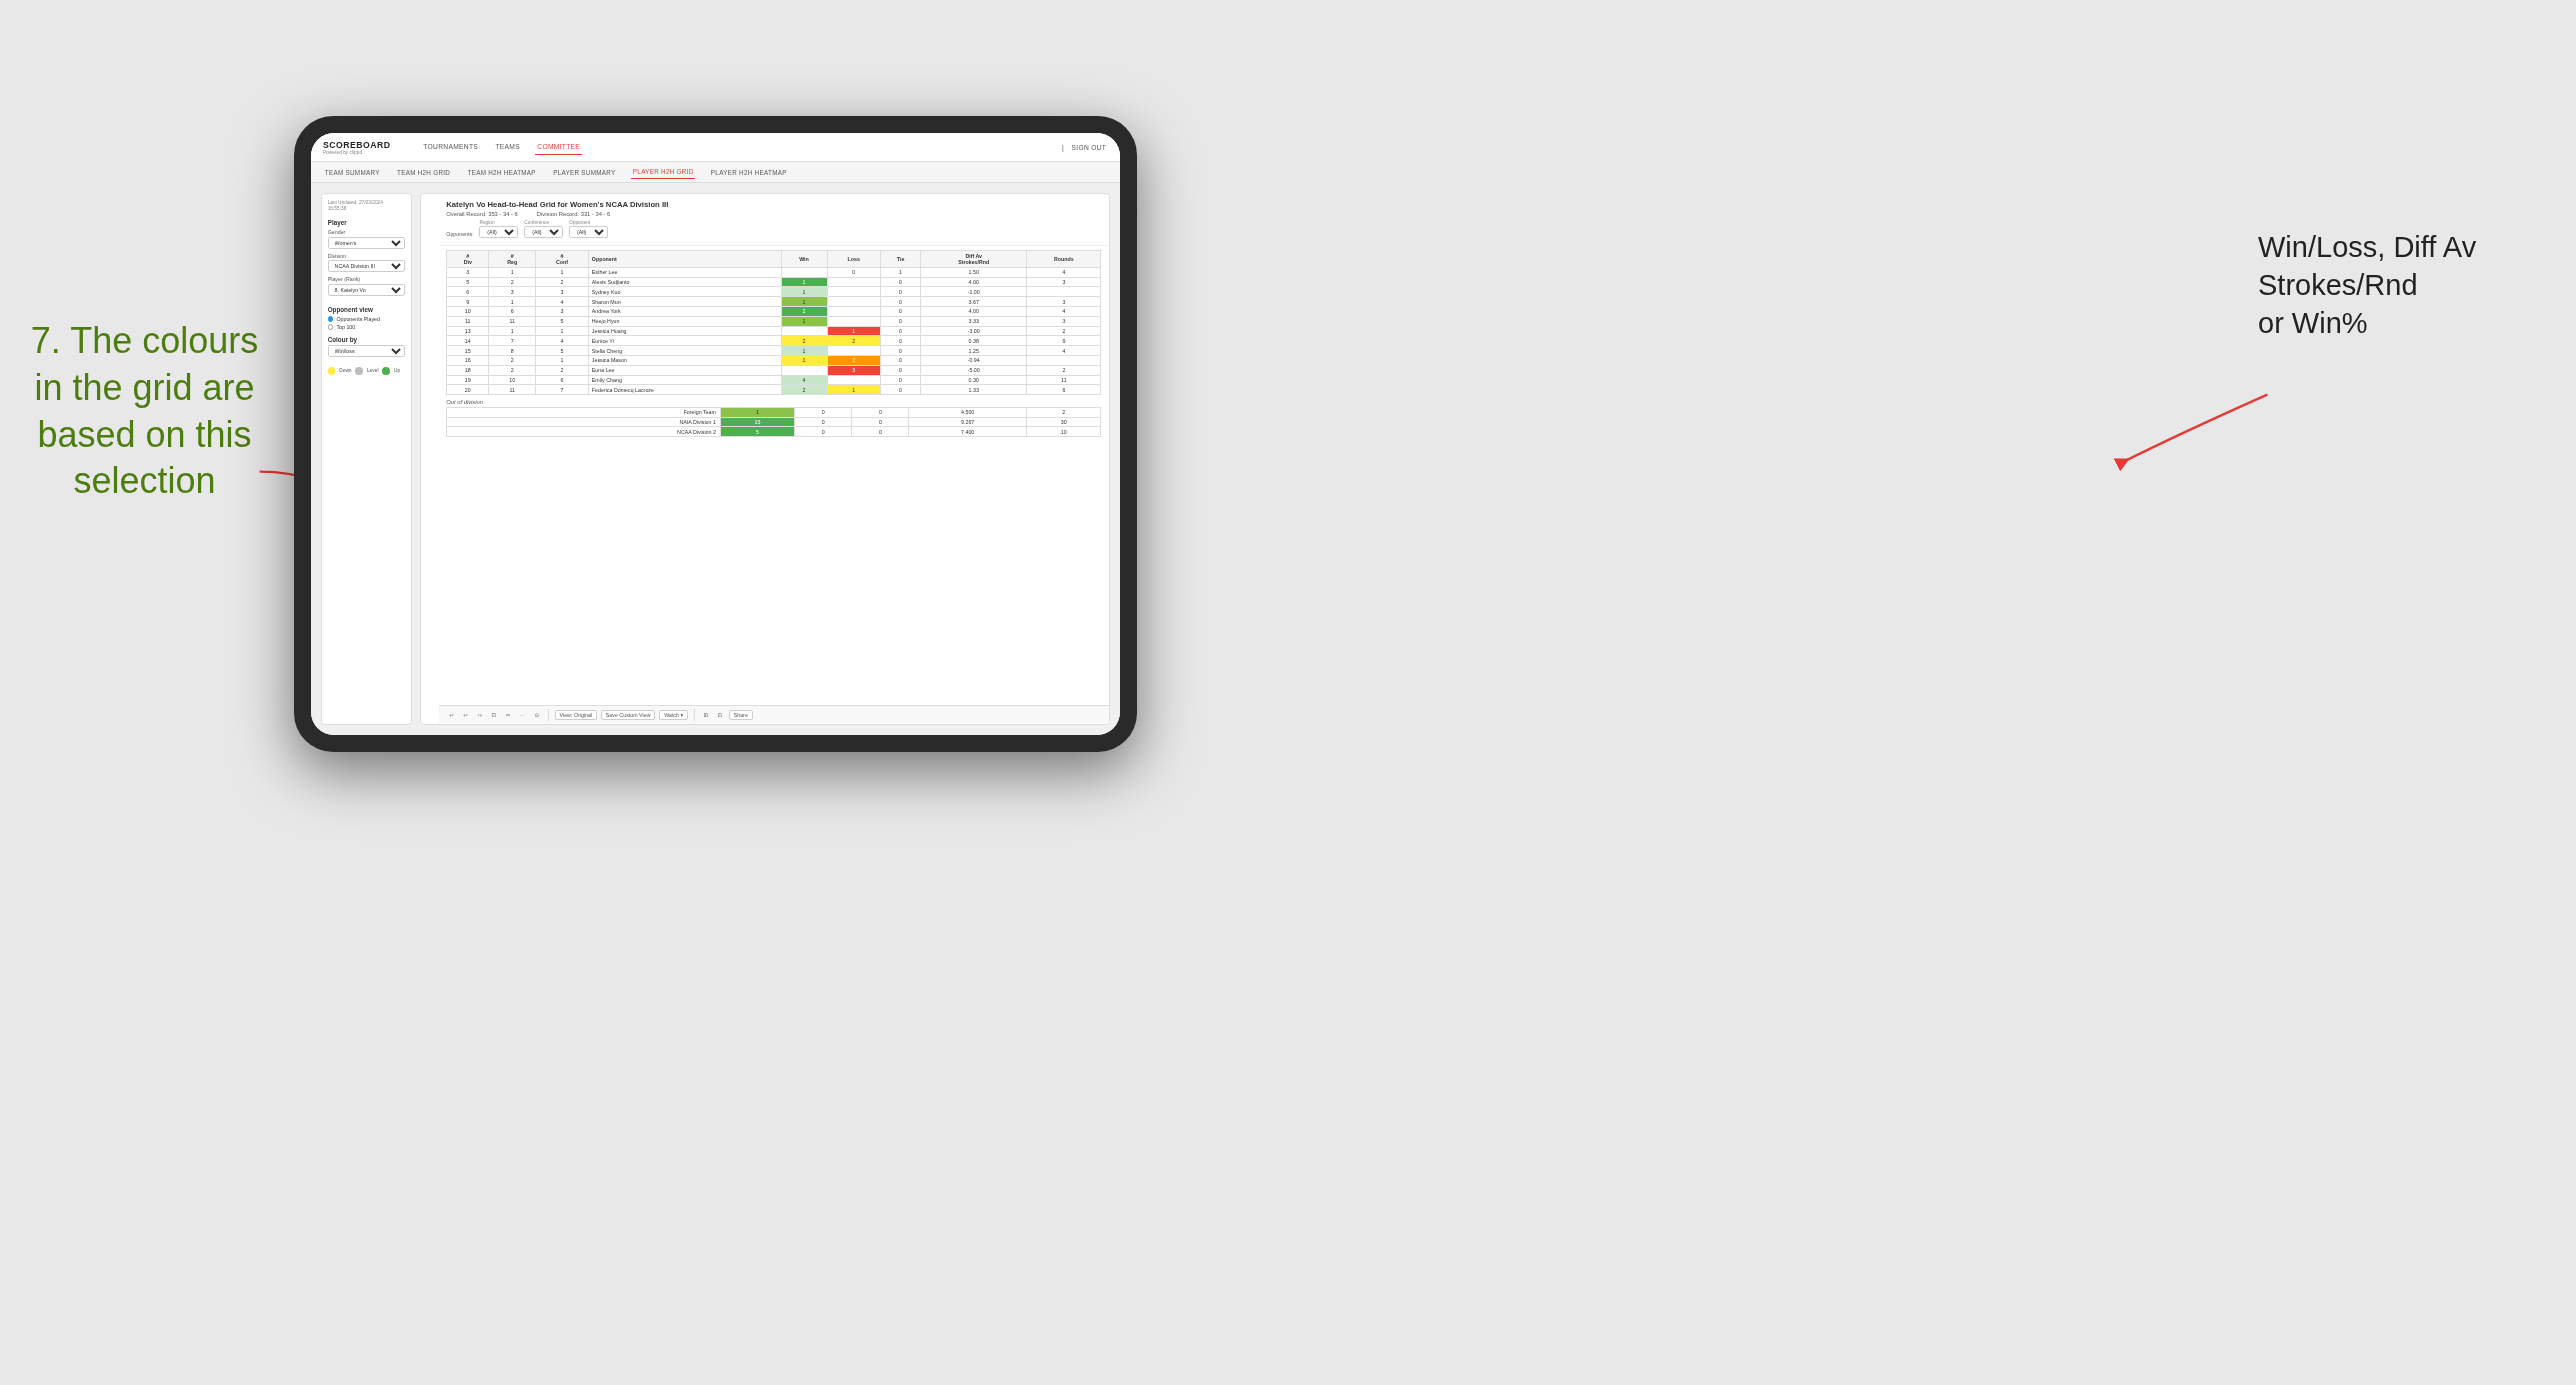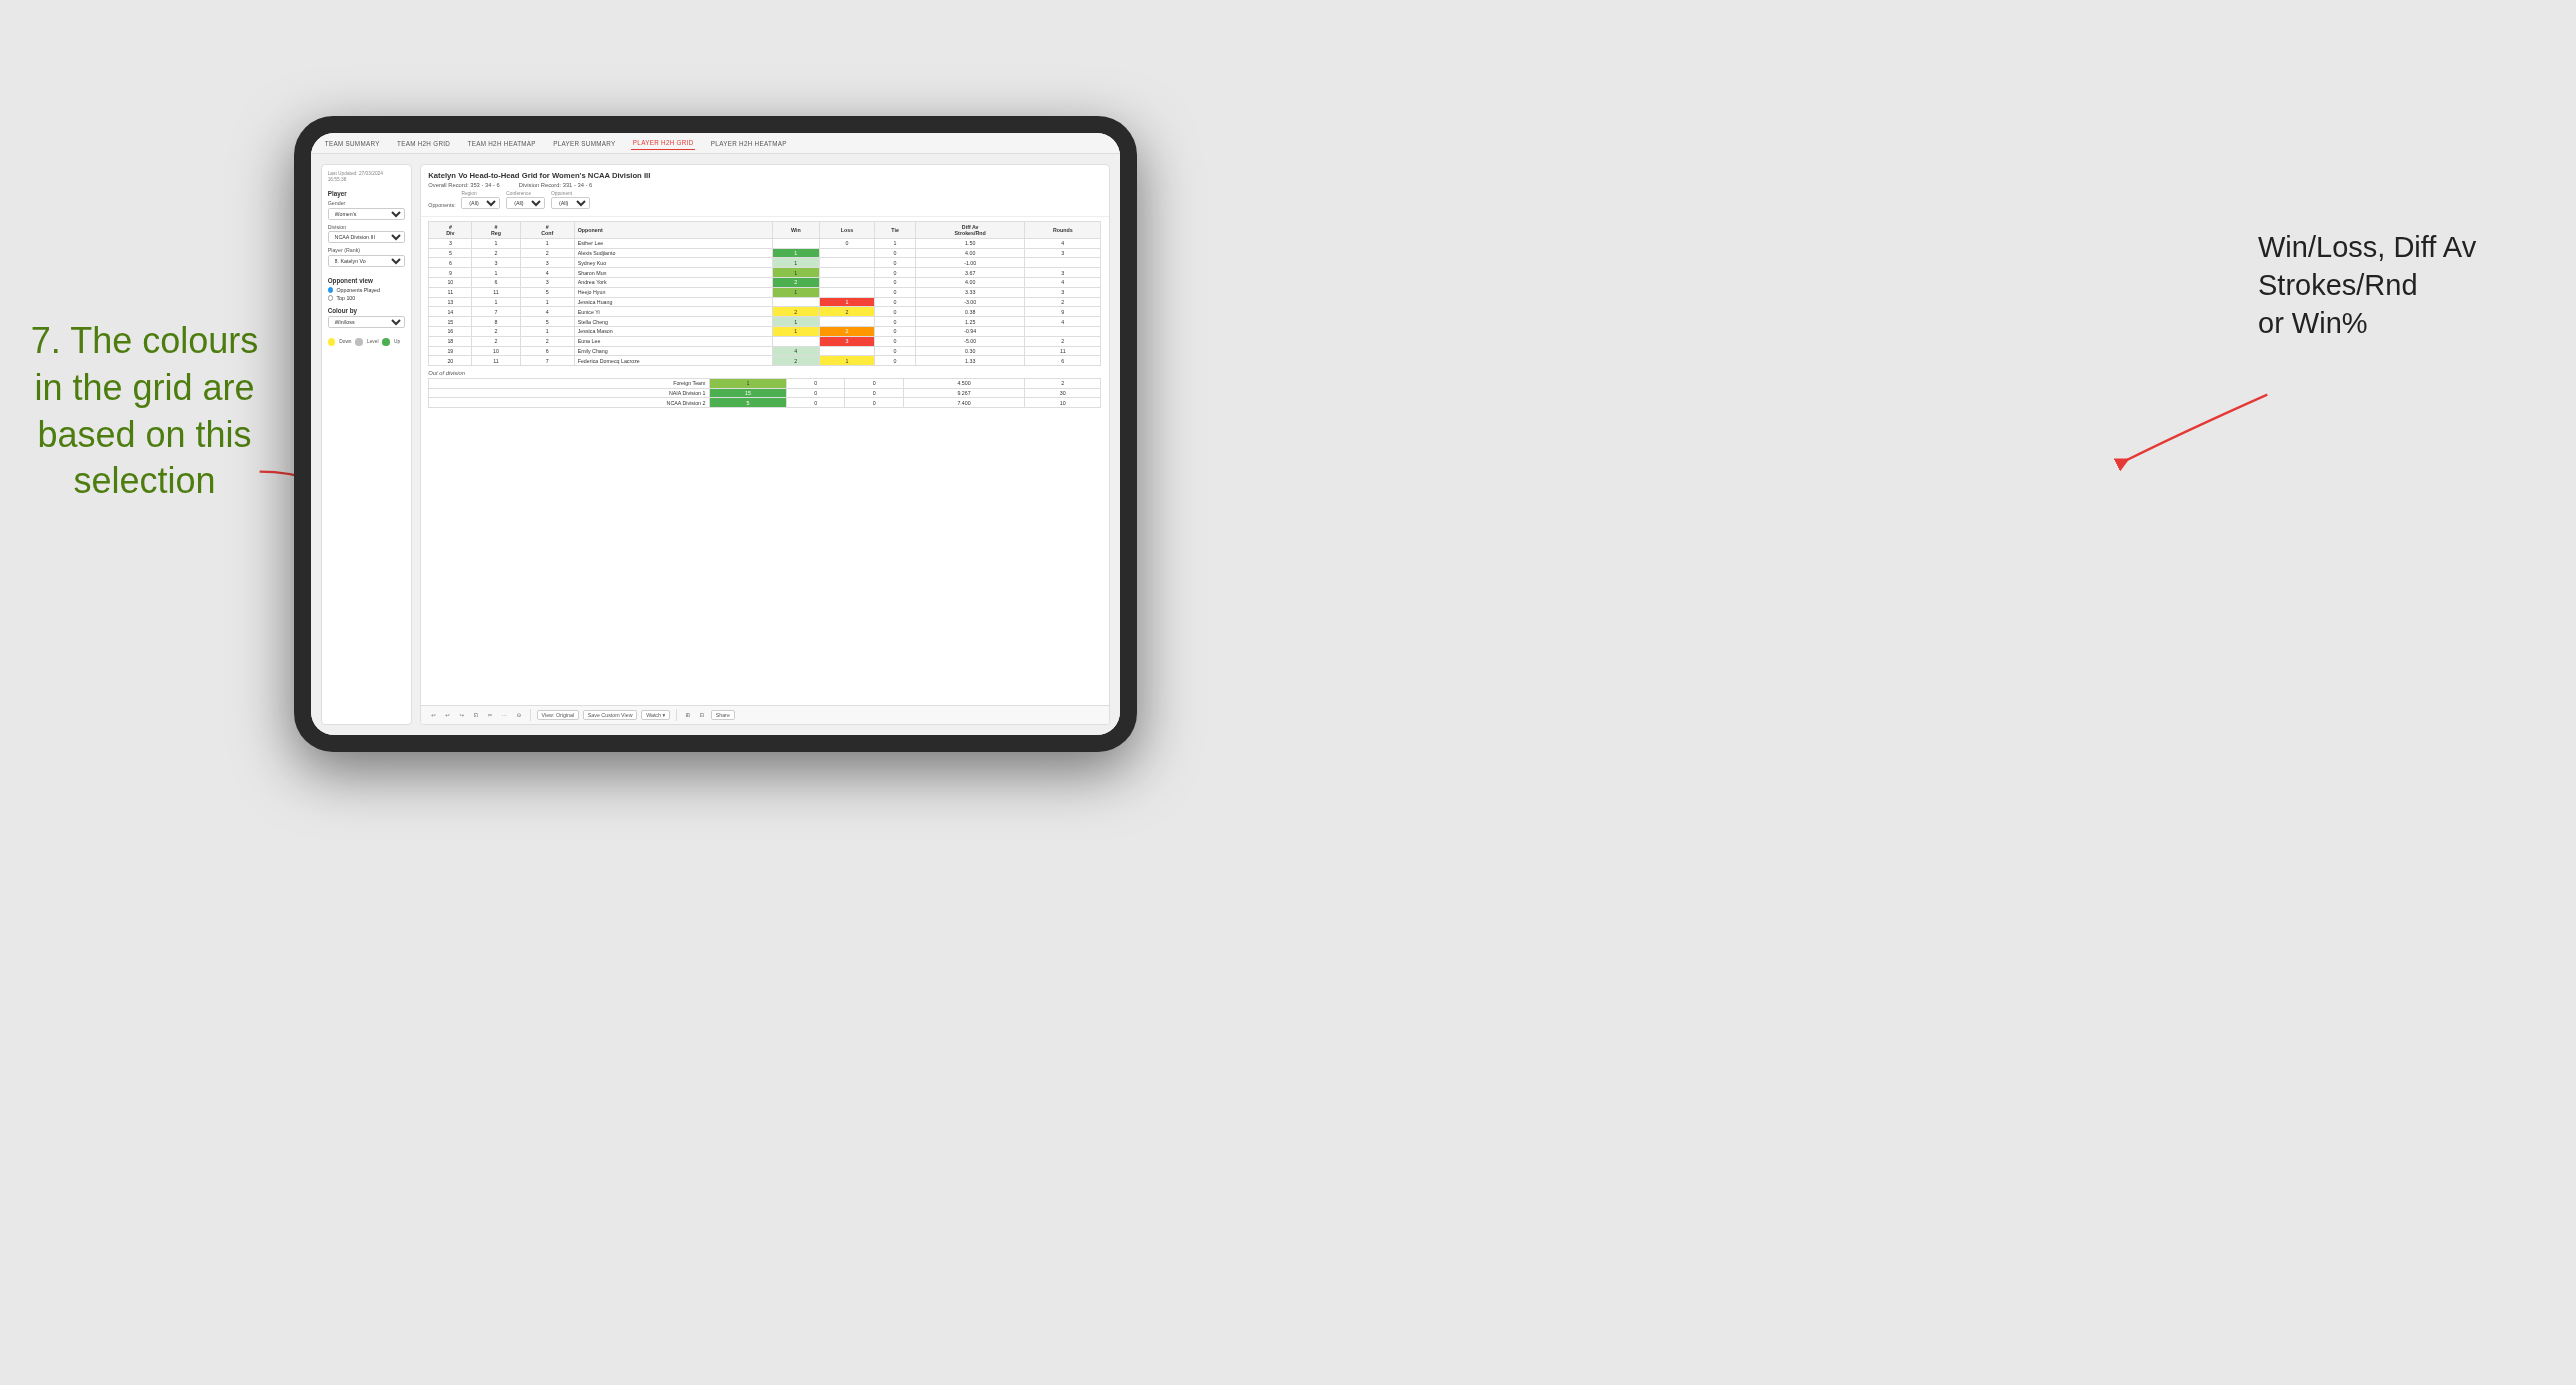--- a/index.html
+++ b/index.html
@@ -231,20 +231,21 @@
 
     
     .right-panel {
       flex: 1;
       background: #fff;
       border: 1px solid #ddd;
       border-radius: 3.9px;
       overflow: hidden;
       display: flex;
       flex-direction: column;
+      padding-left: 18px;
     }
 
     .grid-header {
       padding: 5.8px 7.7px 3.9px;
       border-bottom: 1px solid #eee;
     }
 
     .grid-title {
       font-size: 7.7px;
       font-weight: bold;
@@ -447,20 +448,35 @@
     <marker id="arrowhead-r" markerWidth="6" markerHeight="6" refX="3" refY="3" orient="auto">
       <polygon points="6 0, 0 3, 6 6" fill="#e53935"></polygon>
     </marker>
   </defs>
   <path d="M 170 10 Q 80 50 20 80" stroke="#e53935" stroke-width="2.5" fill="none" marker-end="url(#arrowhead-r)"></path>
 </svg>
 
 <div class="tablet-frame">
   <div class="tablet-screen">
 
+    <div class="top-nav">
+      <div style="margin-right:15.4px;">
+        <div class="logo">SCOREBOARD</div>
+        <div class="logo-sub">Powered by clippd</div>
+      </div>
+      <div class="nav-items">
+        <div class="nav-item">TOURNAMENTS</div>
+        <div class="nav-item">TEAMS</div>
+        <div class="nav-item active">COMMITTEE</div>
+      </div>
+      <div class="nav-right">
+        <span>|</span>
+        <span class="nav-item">Sign out</span>
+      </div>
+    </div>
 
     <div class="second-nav">
       <div class="second-nav-item">TEAM SUMMARY</div>
       <div class="second-nav-item">TEAM H2H GRID</div>
       <div class="second-nav-item">TEAM H2H HEATMAP</div>
       <div class="second-nav-item">PLAYER SUMMARY</div>
       <div class="second-nav-item active">PLAYER H2H GRID</div>
       <div class="second-nav-item">PLAYER H2H HEATMAP</div>
     </div>
 

